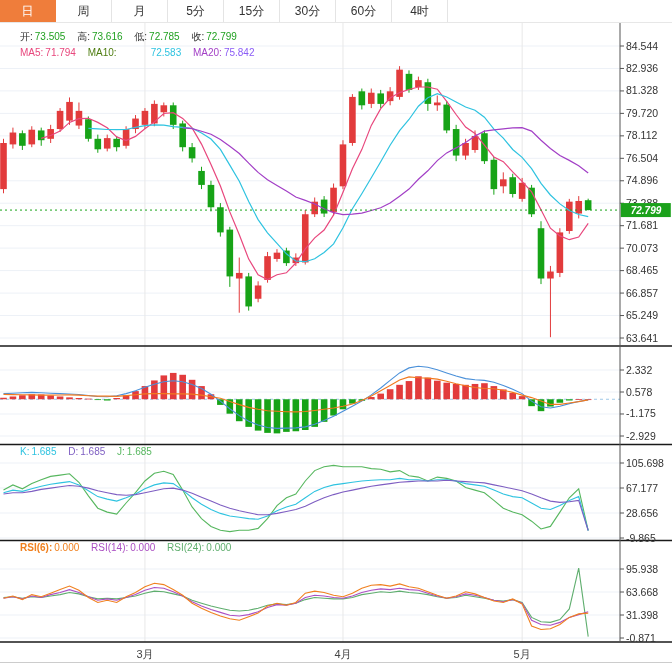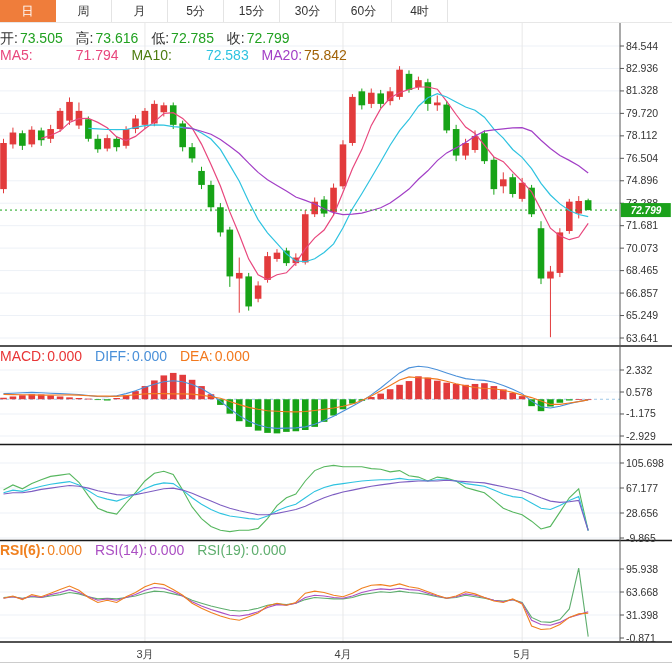--- a/index.html
+++ b/index.html
@@ -5,21 +5,21 @@
   html,body{margin:0;padding:0;background:#fff;}
   body{font-family:"Liberation Sans","DejaVu Sans",sans-serif;width:672px;height:668px;overflow:hidden;}
   .app{width:672px;height:668px;position:relative;background:#fff;}
   .tabbar{display:flex;height:22px;border-bottom:1px solid #e7e7e7;background:#fff;}
   .tab{width:56px;height:22px;line-height:22px;text-align:center;font-size:12px;color:#333;
        border-right:1px solid #e4e4e4;cursor:pointer;box-sizing:border-box;background:#fff;}
   .tab.active{background:#ef7d3b;color:#fff;border-right:1px solid #ef7d3b;}
   .chart-wrap{position:relative;width:560px;height:645px;}
   svg{display:block;}
   svg text{font-family:"Liberation Sans","DejaVu Sans",sans-serif;}
-  .legend{position:absolute;left:0;font-size:14px;white-space:nowrap;pointer-events:none;}
+  .legend{position:absolute;left:20px;font-size:10px;white-space:nowrap;pointer-events:none;}
   .legend span{margin-right:2px;}
   .legend .pair{margin-right:9px;}
   .lg-ohlc{top:7px;}
   .lg-ma{top:24px;}
   .lg-macd{top:325px;}
   .lg-kdj{top:423px;}
   .lg-rsi{top:519px;}
   .lbl{color:#333;}
 </style>
 </head>
@@ -363,31 +363,31 @@
       </svg>
 
     <div class="legend lg-ohlc">
       <span class="lbl">开:</span><span class="pair" style="color: rgb(33, 161, 33);">73.505</span>
       <span class="lbl">高:</span><span class="pair" style="color: rgb(33, 161, 33);">73.616</span>
       <span class="lbl">低:</span><span class="pair" style="color: rgb(33, 161, 33);">72.785</span>
       <span class="lbl">收:</span><span class="pair" style="color: rgb(33, 161, 33);">72.799</span>
     </div>
 
     <div class="legend lg-ma">
-      <span style="color: rgb(232, 71, 125);">MA5:</span><span class="pair" style="color: rgb(232, 71, 125); margin-left: 41px;">71.794</span>
+      <span style="color: rgb(232, 71, 125);">MA5:</span><span class="pair" style="color: rgb(232, 71, 125);">71.794</span>
       <span style="color: #4d7c0f;">MA10:</span><span class="pair" style="color: rgb(47, 195, 224); margin-left: 32px;">72.583</span>
-      <span style="color: rgb(162, 63, 198); text-align: right;">MA20:</span><span class="pair" style="color: #a16207;">75.842</span>
+      <span style="color: rgb(162, 63, 198); text-align: right;">MA20:</span><span class="pair" style="color: #8b5cf6;">75.842</span>
     </div>
 
-    <div class="legend lg-macd">
-      <span style="color: rgb(232, 53, 54);">MACD:</span><span class="pair" style="color: rgb(232, 53, 54);">0.000</span>
-      <span style="color: rgb(74, 144, 217);">DIFF:</span><span class="pair" style="color: rgb(74, 144, 217);">0.000</span>
-      <span style="color: rgb(242, 121, 30);">DEA:</span><span class="pair" style="color: rgb(242, 121, 30);">0.000</span>
+
+    <div class="legend lg-kdj">
+      <span style="color: rgb(47, 195, 224);">K:</span><span class="pair" style="color: rgb(47, 195, 224);">1.685</span>
+      <span style="color: rgb(126, 94, 194);">D:</span><span class="pair" style="color: rgb(126, 94, 194);">1.685</span>
+      <span style="color: rgb(87, 183, 95);">J:</span><span class="pair" style="color: rgb(87, 183, 95);">1.685</span>
     </div>
-
 
     <div class="legend lg-rsi">
       <span style="color: rgb(240, 128, 31); font-weight: bold;">RSI(6):</span><span class="pair" style="color: rgb(240, 128, 31);">0.000</span>
       <span style="color: rgb(171, 79, 195);">RSI(14):</span><span class="pair" style="color: rgb(171, 79, 195);">0.000</span>
-      <span style="color: rgb(95, 174, 110);">RSI(19):</span><span class="pair" style="color: rgb(95, 174, 110);">0.000</span>
+      <span style="color: rgb(95, 174, 110);">RSI(24):</span><span class="pair" style="color: rgb(95, 174, 110);">0.000</span>
     </div>
   </div>
 </div>
 
 </body></html>

